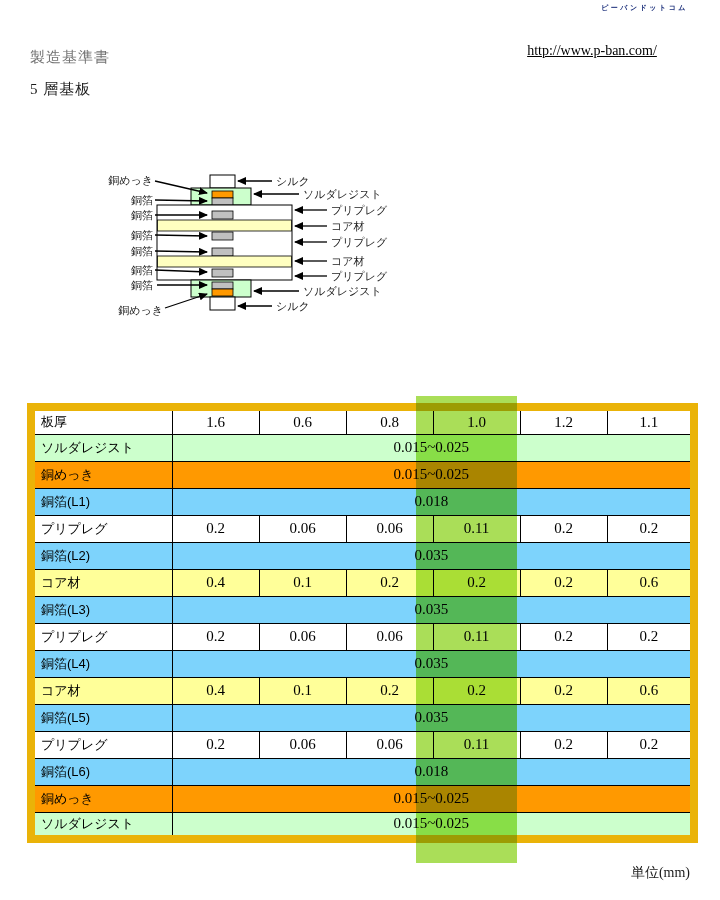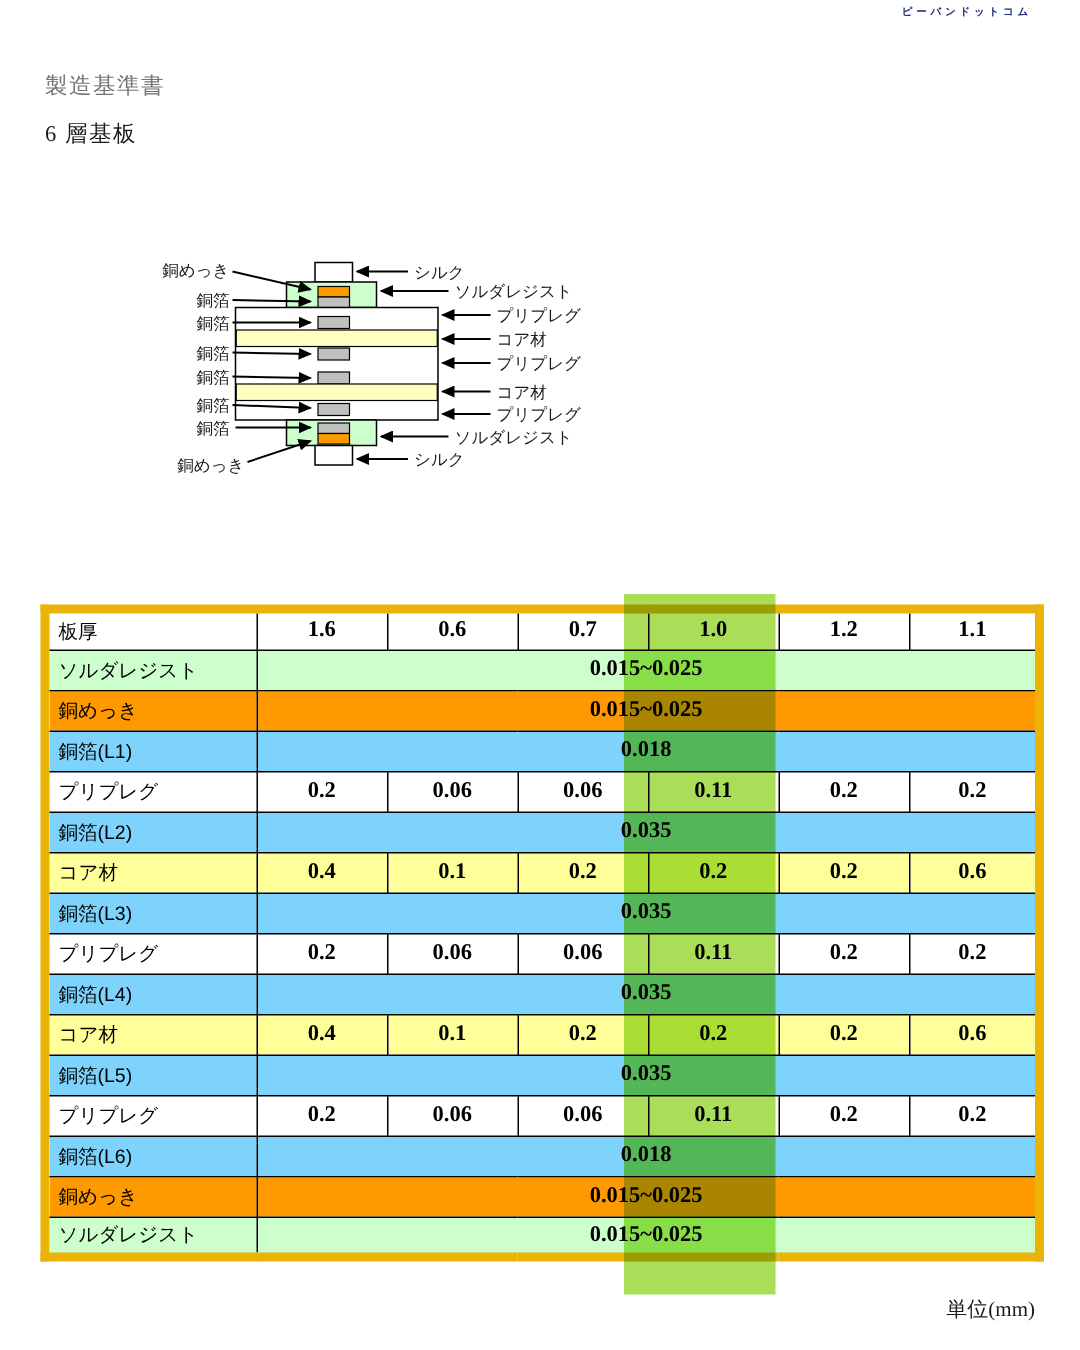--- a/index.html
+++ b/index.html
@@ -43,24 +43,24 @@
   
   .diagram { position: absolute; left: 95px; top: 168px; }
   .diagram text { font-family: "Liberation Sans", "DejaVu Sans", sans-serif; font-size: 11px; fill: #1a1a1a; }
   
   .stackup { position: absolute; left: 27px; top: 403px; border-collapse: collapse;
              table-layout: fixed; width: 663px; }
   .stackup td {
     border: 1px solid #000; height: 27px; padding: 0 0 0 6px;
     font-size: 13px; overflow: hidden; white-space: nowrap;
   }
-  .stackup { border: 6px solid #eab308; }
+  .stackup { border: 8px solid #eab308; }
   .stackup td.val {
     text-align: center; padding: 0;
-    font-family: "Liberation Serif", "DejaVu Serif", serif; font-size: 15px; font-weight: bold;
+    font-family: "Liberation Serif", "DejaVu Serif", serif; font-size: 15px;
   }
   .r-white  td { background: #ffffff; }
   .r-green  td { background: #ccffcc; }
   .r-orange td { background: #ff9900; }
   .r-gray   td { background: #7dd3fc; }
   .r-yellow td { background: #ffff99; }
   
   .highlight {
     position: absolute; left: 416px; top: 396px; width: 101px; height: 467px;
     background: #aade58; mix-blend-mode: multiply; pointer-events: none;
@@ -71,24 +71,25 @@
     font-family: "Liberation Serif", "DejaVu Serif", serif;
     font-size: 14px; color: #1a1a1a;
   }
 </style>
 </head>
 <body>
 
 <div class="page">
 
   <div class="doc-title">製造基準書</div>
-  <div class="doc-subtitle">6 層基板</div>
+  <div class="doc-subtitle">5 層基板</div>
 
   <div class="logo">
     <div class="logo-kana">ピーバンドットコム</div>
+    <div class="logo-url">http://www.p-ban.com/</div>
   </div>
 
   <svg class="diagram" width="310" height="150" viewBox="0 0 310 150">
     <defs>
       <marker id="ah" markerWidth="9" markerHeight="8" refX="8" refY="4" orient="auto" markerUnits="userSpaceOnUse">
         <path d="M0,0 L9,4 L0,8 z" fill="#000"></path>
       </marker>
     </defs>
 
     <rect x="115" y="7" width="25" height="13" fill="#ffffff" stroke="#000"></rect>
@@ -154,21 +155,21 @@
       <col style="width:87px">
         <col style="width:87px">
         <col style="width:87px">
         <col style="width:87px">
     </colgroup>
     <tbody>
       <tr class="r-white">
         <td class="lbl">板厚</td>
         <td class="val">1.6</td>
         <td class="val">0.6</td>
-        <td class="val">0.7</td>
+        <td class="val">0.8</td>
         <td class="val">1.0</td>
         <td class="val">1.2</td>
         <td class="val">1.1</td>
       </tr>
       <tr class="r-green">
         <td class="lbl">ソルダレジスト</td>
         <td class="val" colspan="6">0.015~0.025</td>
       </tr>
       <tr class="r-orange">
         <td class="lbl">銅めっき</td>

